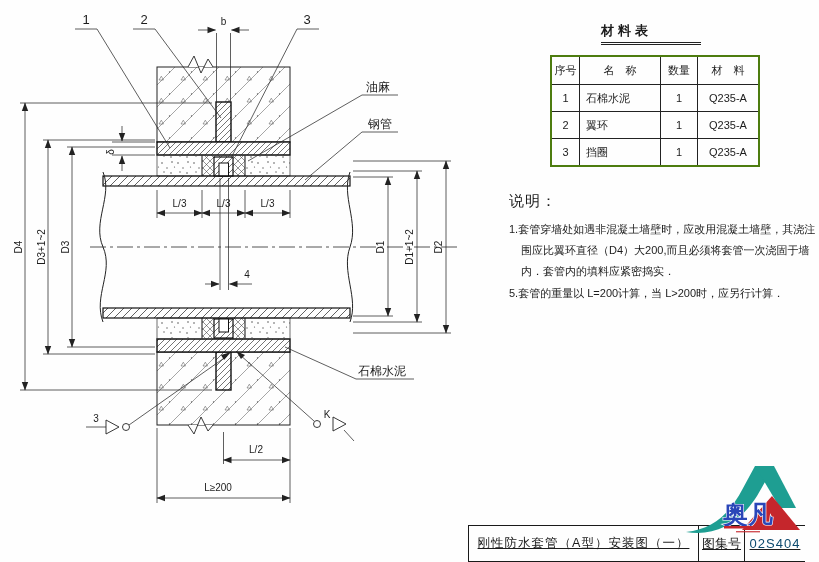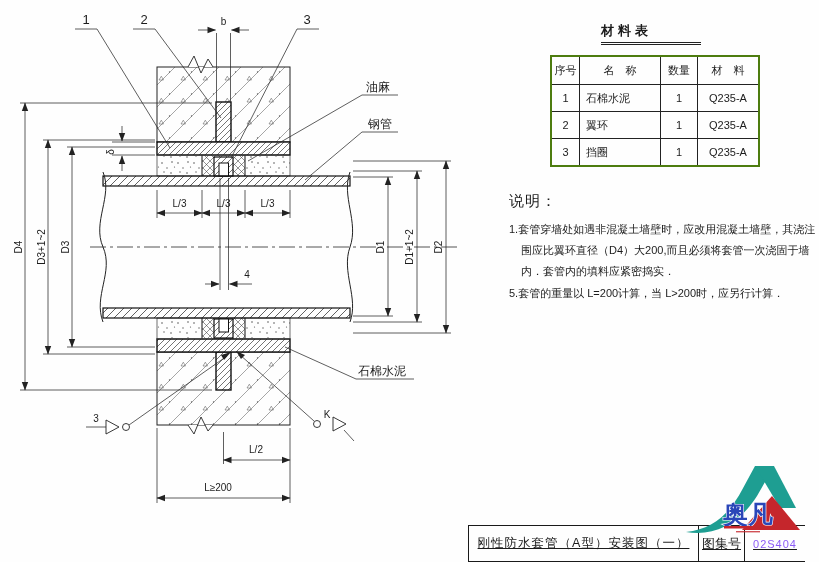--- a/index.html
+++ b/index.html
@@ -29,21 +29,21 @@
   #notes{position:absolute;left:509px;top:190px;width:308px;font-size:11px;line-height:21px;}
   #notes .hd{font-size:15px;margin-bottom:8px;letter-spacing:1px;}
   #notes .itm{padding-left:12px;text-indent:-12px;margin-bottom:1px;}
 
   
   #tblock{position:absolute;left:468px;top:525px;width:336px;height:35px;
           border:1.5px solid #1a1a1a;border-right:none;display:flex;text-decoration:underline;}
   #tblock .cell{display:flex;align-items:center;justify-content:center;height:100%;}
   #tb-title{width:229px;font-size:12.5px;letter-spacing:1px;}
   #tb-lbl{width:45px;border-left:1.5px solid #1a1a1a;border-right:1.5px solid #1a1a1a;font-size:13px;}
-  #tb-no{flex:1;font-size:11px;color:#8b5cf6;letter-spacing:1px;}
+  #tb-no{flex:1;font-size:13px;color:#0c4a6e;letter-spacing:1px;}
 
   
   #logo{position:absolute;left:682px;top:460px;width:132px;height:80px;}
 </style>
 </head>
 <body>
 
 <div id="page">
 
   <svg width="505" height="562" viewBox="0 0 505 562">

